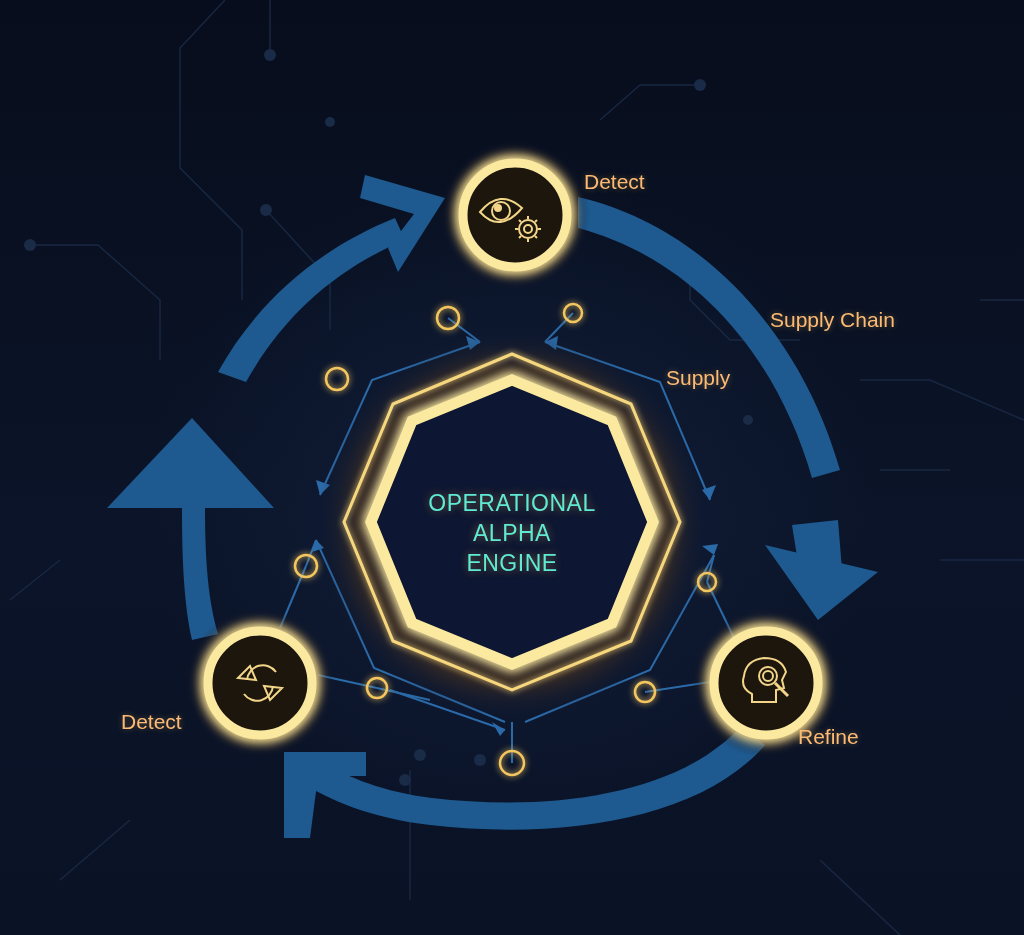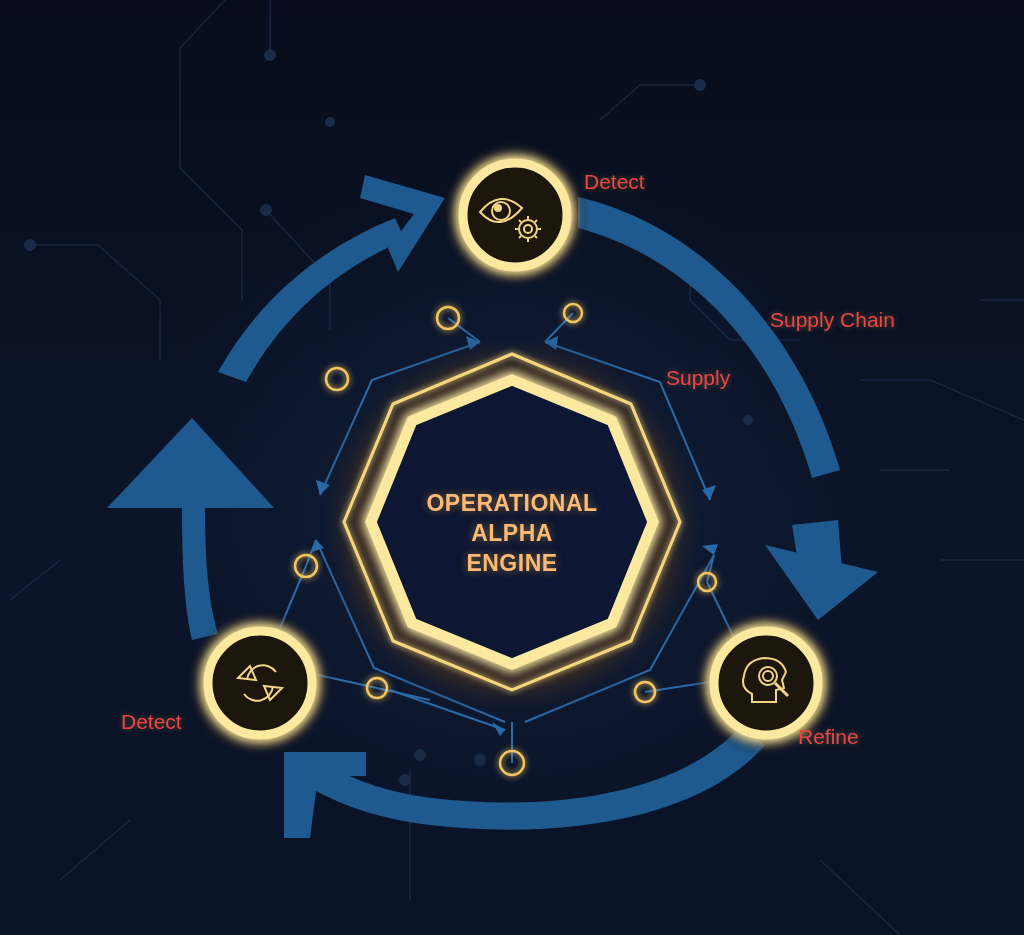--- a/index.html
+++ b/index.html
@@ -10,26 +10,26 @@
     position:relative;
   }
   #stage { position:absolute; left:0; top:0; width:1024px; height:935px; }
   .bg-glow {
     position:absolute; left:0; top:0; width:1024px; height:935px;
     background:
       radial-gradient(ellipse 520px 480px at 512px 500px, rgba(22,40,74,0.55), rgba(10,18,36,0) 70%),
       linear-gradient(180deg,#070d1c 0%,#0b1428 55%,#0a1226 100%);
   }
   .label {
-    position:absolute; color:#ef4444; font-size:21px; white-space:nowrap;
+    position:absolute; color:#fdba74; font-size:21px; white-space:nowrap;
     text-shadow:0 0 6px rgba(255,200,90,0.35);
   }
   .center-title {
     position:absolute; left:392px; top:488px; width:240px;
-    text-align:center; color:#fdba74; font-weight:bold;
+    text-align:center; color:#5eead4; font-weight:normal;
     font-size:23px; line-height:30px; letter-spacing:0.5px;
     text-shadow:0 0 8px rgba(255,190,80,0.45);
   }
   .center-title span { display:block; }
   svg { position:absolute; left:0; top:0; }
 </style>
 </head>
 <body>
 
 <div id="stage">

